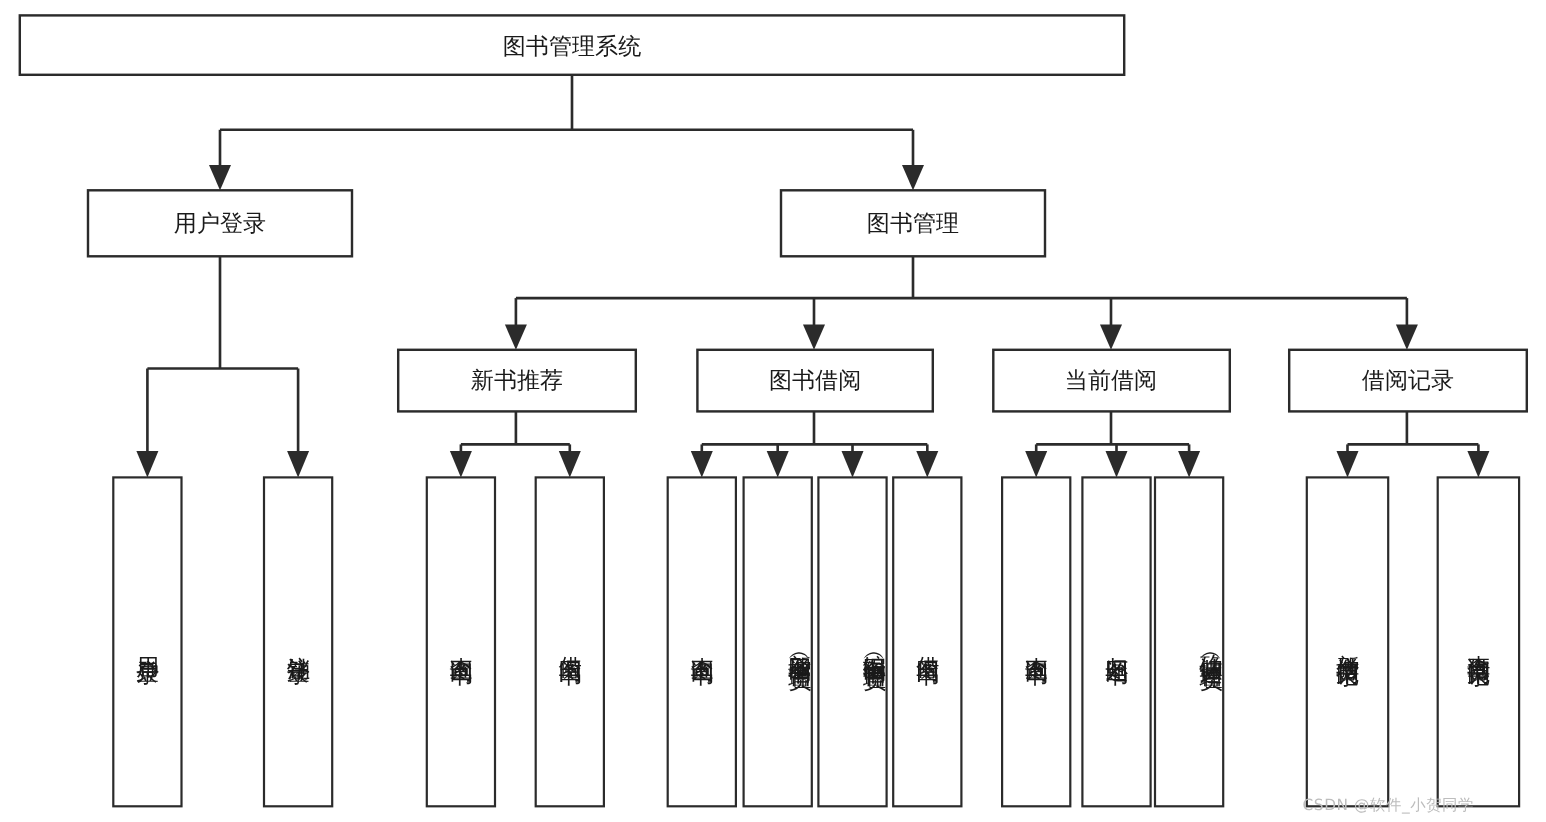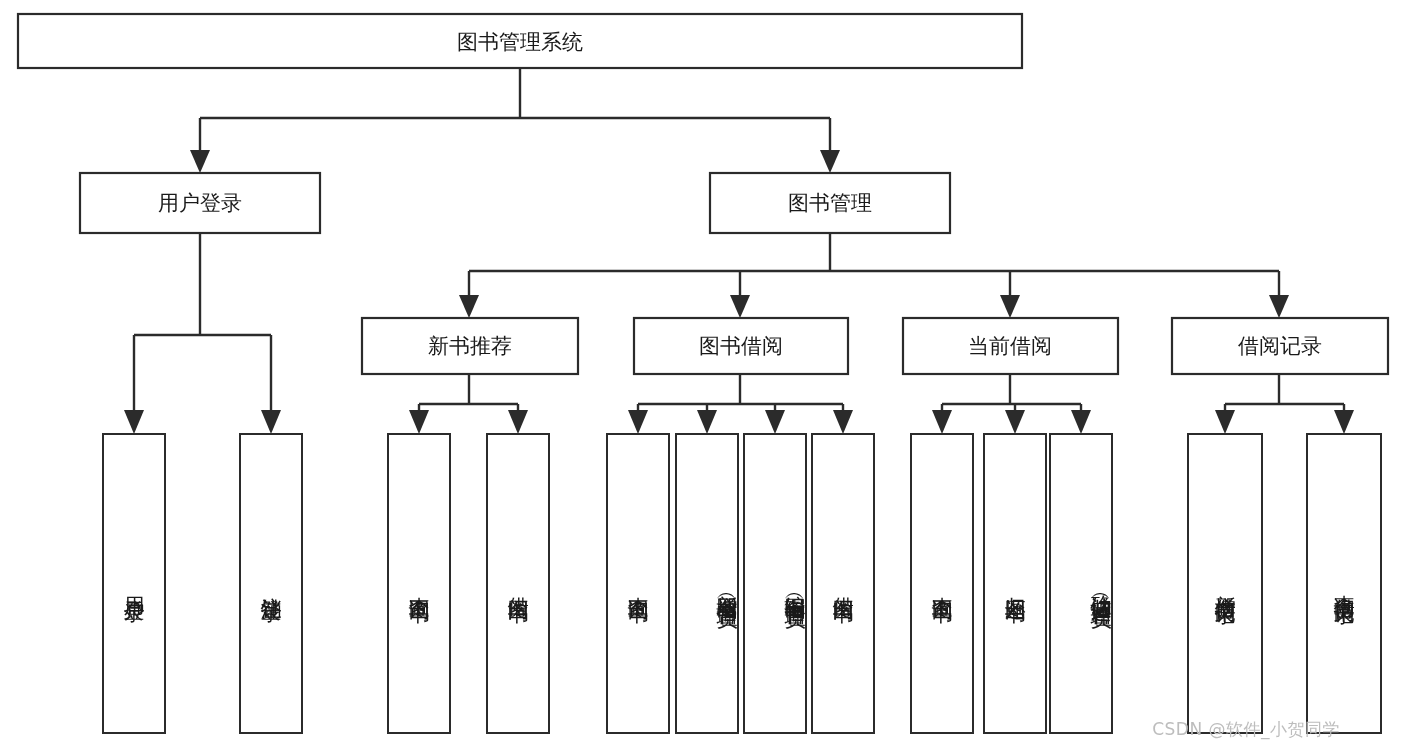--- a/index.html
+++ b/index.html
@@ -63,21 +63,21 @@
     letter-spacing: 2px;
     white-space: nowrap;
     text-align: center;
     pointer-events: none;
   }
   .watermark {
     position: absolute;
     right: 10px;
     bottom: 6px;
     font-family: "DejaVu Sans", "Liberation Sans", sans-serif;
-    font-size: 17px;
+    font-size: 14px;
     color: #bdbdbd;
     letter-spacing: 0.5px;
     user-select: none;
   }
 </style>
 </head>
 <body>
 
 <div id="diagram-root">
 

